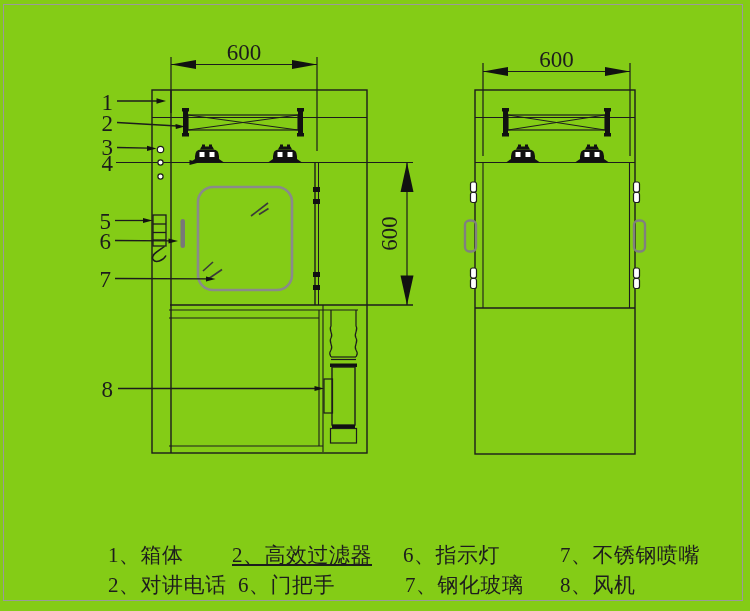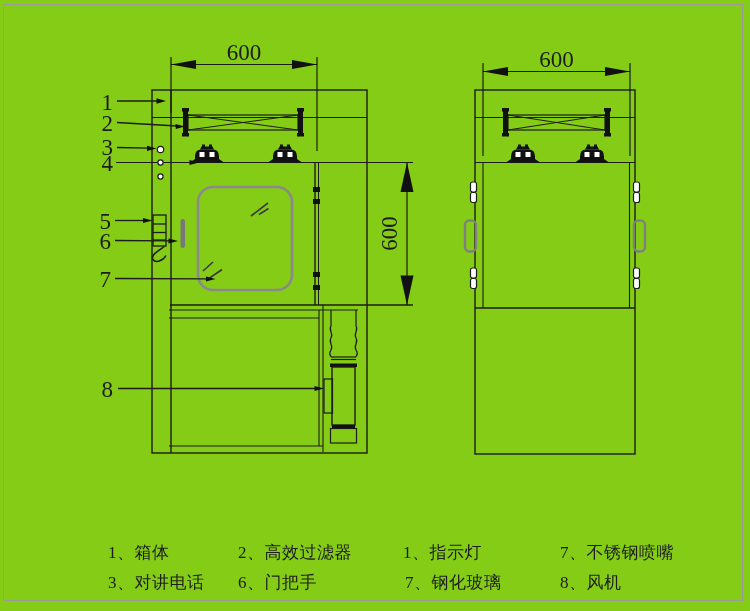--- a/index.html
+++ b/index.html
@@ -3,21 +3,21 @@
 <meta charset="utf-8">
 <style>
   html,body{margin:0;padding:0;background:#fff;}
   #stage{position:relative;width:750px;height:611px;background:#84cc16;overflow:hidden;
          font-family:"Liberation Serif","DejaVu Serif",serif;}
   #frame{position:absolute;left:3px;top:4px;width:738px;height:595px;border:1px solid #9a9a9a;}
   svg{position:absolute;left:0;top:0;}
   svg text{fill:#1c1c1c;font-family:"Liberation Serif","DejaVu Serif",serif;}
   .callout{font-size:23px;}
   .dimtxt{font-size:23px;}
-  .legend-item{position:absolute;font-size:17px;letter-spacing:0.5px;color:#1d1d1d;white-space:nowrap;}
+  .legend-item{position:absolute;font-size:21px;letter-spacing:0.5px;color:#1d1d1d;white-space:nowrap;}
 </style>
 </head>
 <body>
 
 <div id="stage">
   <div id="frame"></div>
 
   <svg width="750" height="611" viewBox="0 0 750 611">
     <defs>
       <g id="noz">
@@ -208,21 +208,21 @@
       <line x1="115" y1="278.5" x2="207.5" y2="278.9"></line>
       <polygon points="215.5,279 206,276.4 206,281.6" fill="#111" stroke="none"></polygon>
 
       <line x1="118" y1="388.5" x2="316" y2="388.5"></line>
       <polygon points="324,388.5 314.5,385.9 314.5,391.1" fill="#111" stroke="none"></polygon>
     </g>
   </svg>
 
   <div>
     <div class="legend-item" style="left:108px;top:541px;">1、箱体</div>
-    <div class="legend-item" style="left:238px;top:541px;">2、高效过滤器</div>
-    <div class="legend-item" style="left:403px;top:541px;">1、指示灯</div>
+    <div class="legend-item" style="left:232px;top:541px;text-decoration:underline;">2、高效过滤器</div>
+    <div class="legend-item" style="left:403px;top:541px;">6、指示灯</div>
     <div class="legend-item" style="left:560px;top:541px;">7、不锈钢喷嘴</div>
-    <div class="legend-item" style="left:108px;top:571px;">3、对讲电话</div>
+    <div class="legend-item" style="left:108px;top:571px;">2、对讲电话</div>
     <div class="legend-item" style="left:238px;top:571px;text-align:center;">6、门把手</div>
     <div class="legend-item" style="left:405px;top:571px;">7、钢化玻璃</div>
     <div class="legend-item" style="left:560px;top:571px;">8、风机</div>
   </div>
 </div>
 
 </body></html>

